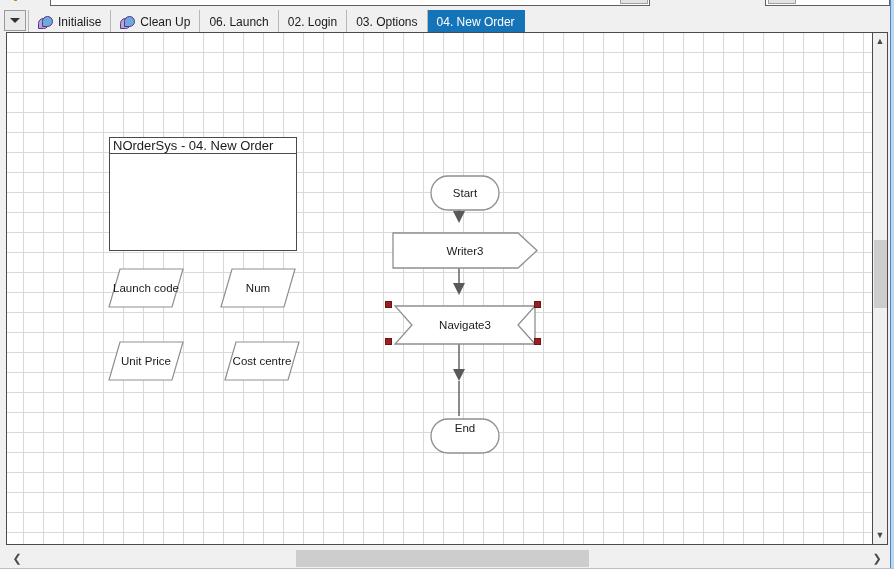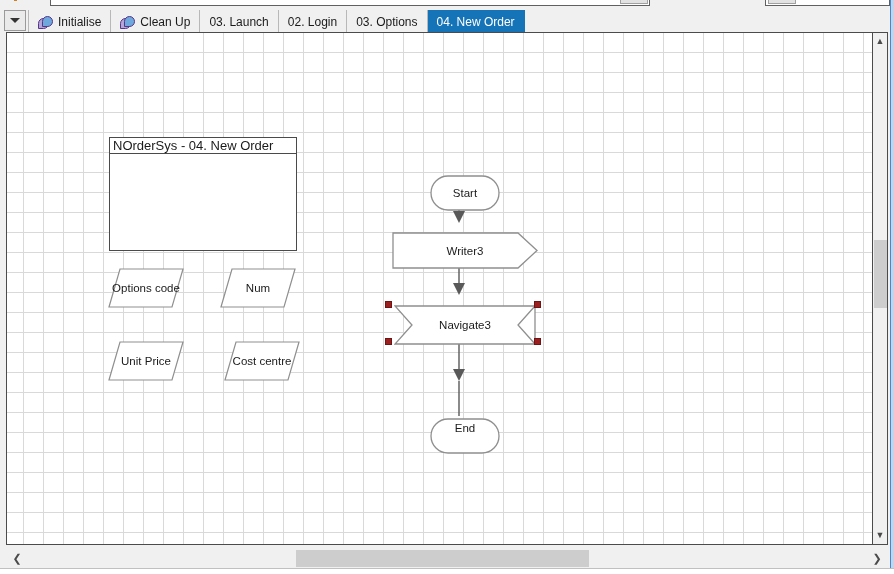--- a/index.html
+++ b/index.html
@@ -331,21 +331,21 @@
       <span class="tab-icon"></span>
       <span>Initialise</span>
     </div>
 
     <div class="tab">
       <span class="tab-icon"></span>
       <span>Clean Up</span>
     </div>
 
     <div class="tab">
-      <span>03. Launch</span>
+      <span>06. Launch</span>
     </div>
 
     <div class="tab">
       <span>02. Login</span>
     </div>
 
     <div class="tab">
       <span>03. Options</span>
     </div>
 
@@ -375,21 +375,21 @@
     </svg>
 
     <div class="winmock">
       <div class="winmock-title">NOrderSys - 04. New Order</div>
     </div>
 
     <div class="para p1">
       <svg width="76" height="40" viewBox="0 0 76 40">
         <polygon points="12,1 75,1 64,39 1,39" fill="#ffffff" stroke="#8f8f8f" stroke-width="1.2"></polygon>
       </svg>
-      <span class="para-label">Options code</span>
+      <span class="para-label">Launch code</span>
     </div>
 
     <div class="para p2">
       <svg width="76" height="40" viewBox="0 0 76 40">
         <polygon points="12,1 75,1 64,39 1,39" fill="#ffffff" stroke="#8f8f8f" stroke-width="1.2"></polygon>
       </svg>
       <span class="para-label">Num</span>
     </div>
 
     <div class="para p3">

